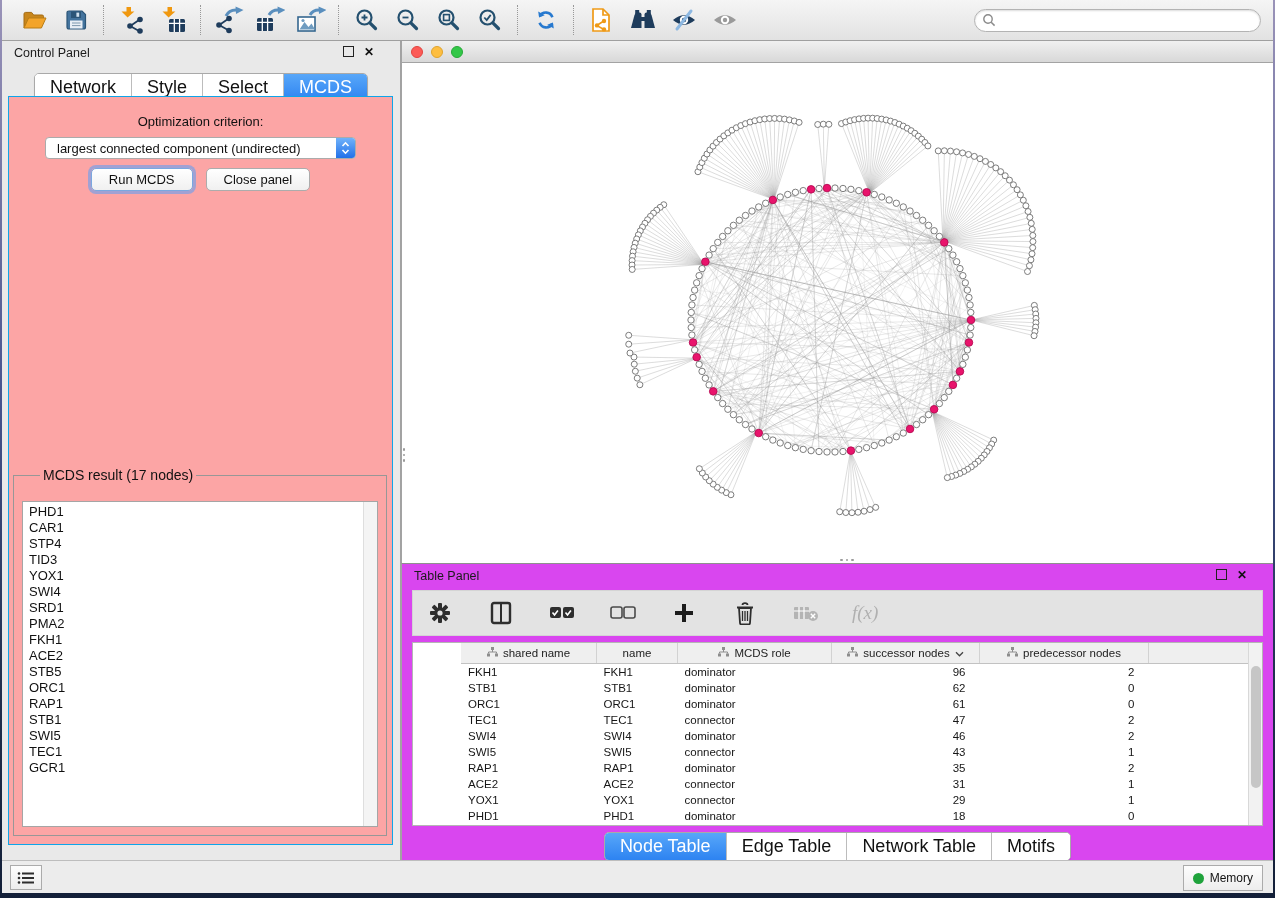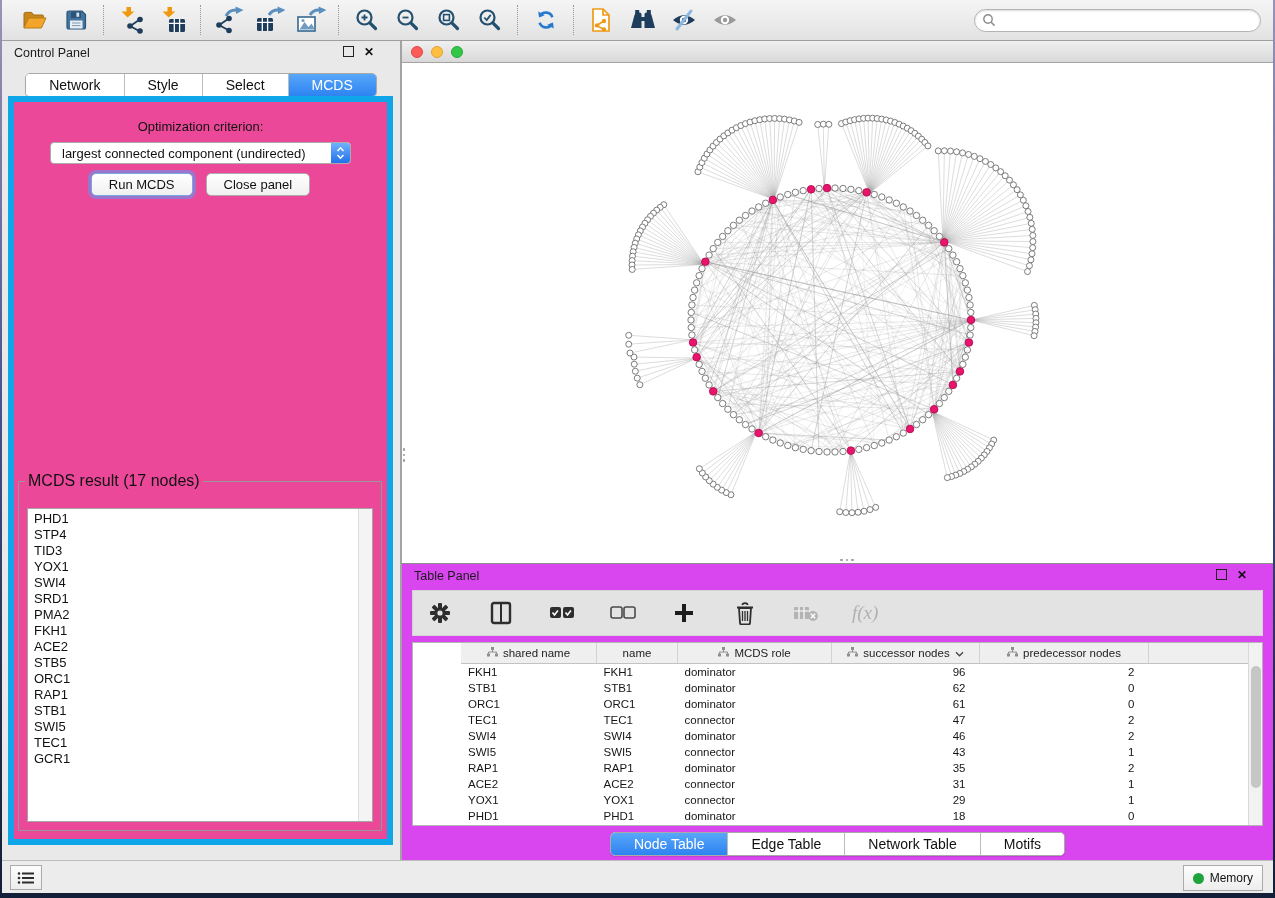--- a/index.html
+++ b/index.html
@@ -28,38 +28,38 @@
   .ph-icons{position:absolute;right:10px;top:5px;display:flex;gap:10px;align-items:center;}
   .float-box{width:9px;height:9px;border:1.5px solid #222;display:inline-block;}
   .close-x{font-size:12px;font-weight:bold;color:#111;line-height:10px;}
 
   
   .control-panel{position:absolute;left:0;top:41px;width:399px;height:819px;background:#e9e9e9;
     border-right:1px solid #a2a2a2;box-sizing:border-box;}
   .cp-tabs{position:absolute;left:0;right:0;top:32px;display:flex;justify-content:center;}
   .seg{display:flex;border:1px solid #a9a9a9;border-radius:5px;overflow:hidden;background:#fff;
     box-shadow:0 1px 1px rgba(0,0,0,.12);}
-  .seg .tab{padding:3px 23px;font-size:14px;color:#111;background:#fff;border-right:1px solid #bcbcbc;cursor:default;}
+  .seg .tab{padding:3px 15px;font-size:18px;color:#111;background:#fff;border-right:1px solid #bcbcbc;cursor:default;}
   .seg .tab:last-child{border-right:none;}
   .seg .tab.active{background:linear-gradient(#58a7f9,#2d83f1);color:#fff;}
-  .cp-body{position:absolute;left:6px;right:7px;top:55px;bottom:15px;background:#ec4899;
-    border:6px solid #0ea5e9;}
+  .cp-body{position:absolute;left:6px;right:7px;top:55px;bottom:15px;background:#fca5a5;
+    border:1px solid #0ea5e9;}
   .opt-label{position:absolute;left:0;right:0;top:17px;text-align:center;font-size:13px;color:#111;}
   .dropdown{position:absolute;left:36px;right:36px;top:40px;height:22px;background:#fff;
     border:1px solid #ababab;border-radius:4px;box-sizing:border-box;}
   .dd-text{position:absolute;left:11px;top:3px;font-size:13px;color:#111;white-space:nowrap;}
   .dd-stepper{position:absolute;right:0;top:0;bottom:0;width:19px;border-radius:0 3px 3px 0;
     background:linear-gradient(#70b2fa,#2271e9);display:flex;align-items:center;justify-content:center;}
   .btn-row{position:absolute;left:0;right:0;top:71px;display:flex;justify-content:center;gap:13px;}
   .mac-btn{font:13px "Liberation Sans",sans-serif;color:#111;padding:3px 17px;border:1px solid #acacac;
     border-radius:5px;background:linear-gradient(#ffffff,#f0f0f0);}
   .mac-btn.focus{box-shadow:0 0 0 3px rgba(86,158,249,.55);border-color:#7aa8e0;}
   .result-box{position:absolute;left:4px;right:5px;top:370px;bottom:8px;margin:0;
     border:1px solid #979797;padding:2px 6px 8px 6px;}
-  .result-box legend{font-size:16px;color:#111;padding:0 3px;}
+  .result-box legend{font-size:14px;color:#111;padding:0 3px;margin-left:20px;}
   .result-list-wrap{position:absolute;left:8px;right:8px;top:18px;bottom:8px;background:#fff;
     border:1px solid #a5a5a5;overflow:hidden;}
   #mcds-list{list-style:none;margin:2px 0 0 0;padding:0 0 0 6px;}
   #mcds-list li{font-size:13px;line-height:16px;color:#111;}
   .scroll-track{position:absolute;right:0;top:0;bottom:0;width:13px;background:#f4f4f4;border-left:1px solid #dedede;}
 
   
   .net-titlebar{position:absolute;left:399px;top:41px;right:0;height:22px;box-sizing:border-box;
     background:linear-gradient(#f0f0f0,#d8d8d8);border-bottom:1px solid #a3a3a3;border-left:1px solid #a3a3a3;}
   .traffic{position:absolute;left:9px;top:5px;display:flex;gap:8px;}
@@ -277,20 +277,21 @@
       </div>
       <div class="btn-row">
         <button class="mac-btn focus">Run MCDS</button>
         <button class="mac-btn">Close panel</button>
       </div>
       <fieldset class="result-box">
         <legend>MCDS result (17 nodes)</legend>
         <div class="result-list-wrap">
           <ul id="mcds-list">
               <li>PHD1</li>
+              <li>CAR1</li>
               <li>STP4</li>
               <li>TID3</li>
               <li>YOX1</li>
               <li>SWI4</li>
               <li>SRD1</li>
               <li>PMA2</li>
               <li>FKH1</li>
               <li>ACE2</li>
               <li>STB5</li>
               <li>ORC1</li>

